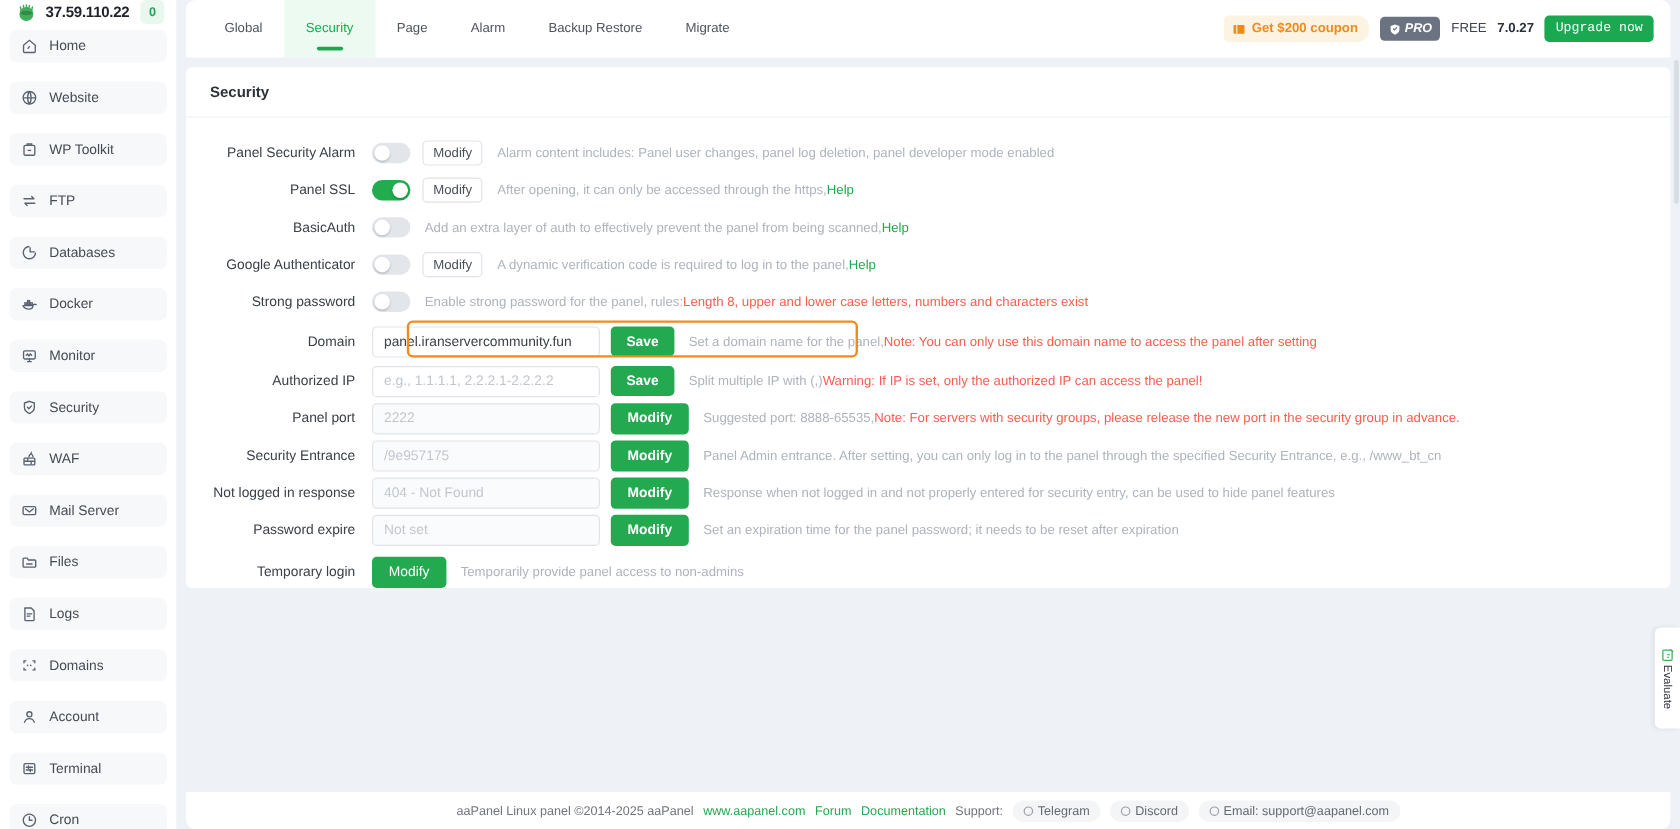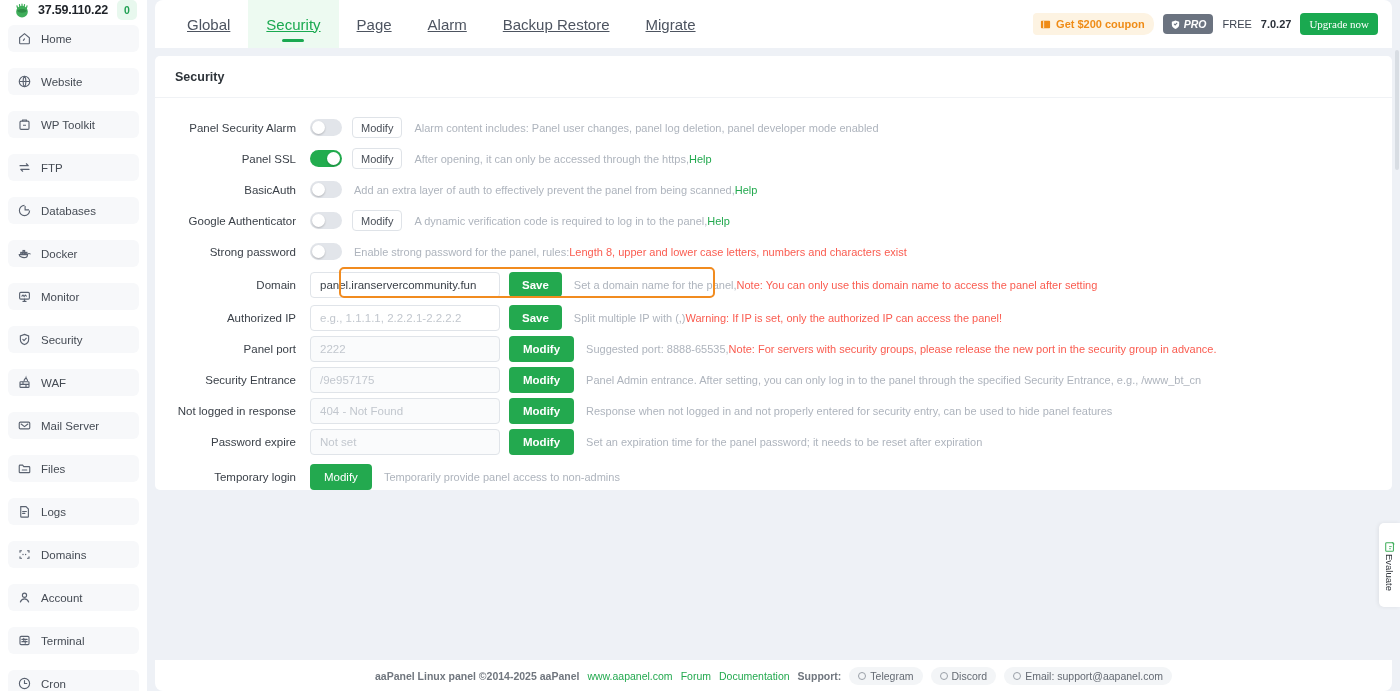--- a/index.html
+++ b/index.html
@@ -55,22 +55,22 @@
 
   
   .tabbar {
     height: 48px; background: #fff; margin: 0 8px 0 8px;
     border-radius: 8px 8px 0 0;
     display: flex; align-items: stretch; position: relative;
   }
   .tabs { display: flex; align-items: stretch; padding-left: 14px; }
   .tab {
     display: flex; align-items: center; padding: 0 18px;
-    font-size: 15px; color: #4d5460; cursor: pointer;
-    position: relative; white-space: nowrap; text-decoration: underline;
+    font-size: 11px; color: #4d5460; cursor: pointer;
+    position: relative; white-space: nowrap;
   }
   .tab.active {
     color: #1aa950; background: #edfaf1;
   }
   .tab.active::after {
     content: ""; position: absolute; left: 50%; transform: translateX(-50%);
     bottom: 6px; width: 22px; height: 3px; border-radius: 2px; background: #1aa950;
   }
   .tab-right {
     margin-left: auto; display: flex; align-items: center; gap: 9px;
@@ -91,21 +91,21 @@
     height: 20px; padding: 0 7px; font-size: 10.5px; font-weight: bold;
     cursor: pointer;
     font-style: italic;
   }
   .pro-ico { width: 11px; height: 11px; }
   .free-lbl { font-size: 11px; color: #3c4350; }
   .ver-lbl { font-size: 11px; color: #2a3039; font-weight: bold; }
   .upgrade-btn {
     background: #1aa950; color: #fff; border: none; border-radius: 4px;
     height: 22px; padding: 0 9px; font-size: 11px; cursor: pointer;
-    font-family: Liberation Serif, serif; white-space: nowrap;
+    font-family: Liberation Mono, monospace; white-space: nowrap;
   }
 
   
   .scroll-area {
     flex: 1; overflow: hidden; padding: 8px 8px 0 8px;
     display: flex; flex-direction: column;
   }
   .card {
     background: #fff; border-radius: 5px;
     height: 434px; flex: 0 0 434px;
@@ -181,21 +181,21 @@
   }
 
   
   .footer {
     height: 31px; flex: 0 0 31px;
     margin: 0 8px 0 8px;
     background: #fff;
     display: flex; align-items: center; justify-content: center;
     gap: 8px; border-radius: 0 0 8px 8px;
   }
-  .f-txt { font-size: 10.5px; color: #70767e; white-space: nowrap; font-weight: bold; }
+  .f-txt { font-size: 10.5px; color: #70767e; white-space: nowrap; }
   .f-lk { font-size: 10.5px; color: #23a94f; cursor: pointer; white-space: nowrap; }
   .f-chip {
     display: flex; align-items: center; gap: 4px;
     background: #f3f5f7; border-radius: 10px; height: 18px;
     padding: 0 9px; font-size: 10.5px; color: #646a73;
     cursor: pointer; white-space: nowrap;
   }
   .f-chip .dot {
     width: 8px; height: 8px; border-radius: 50%;
     border: 1.5px solid #9aa0a8;

